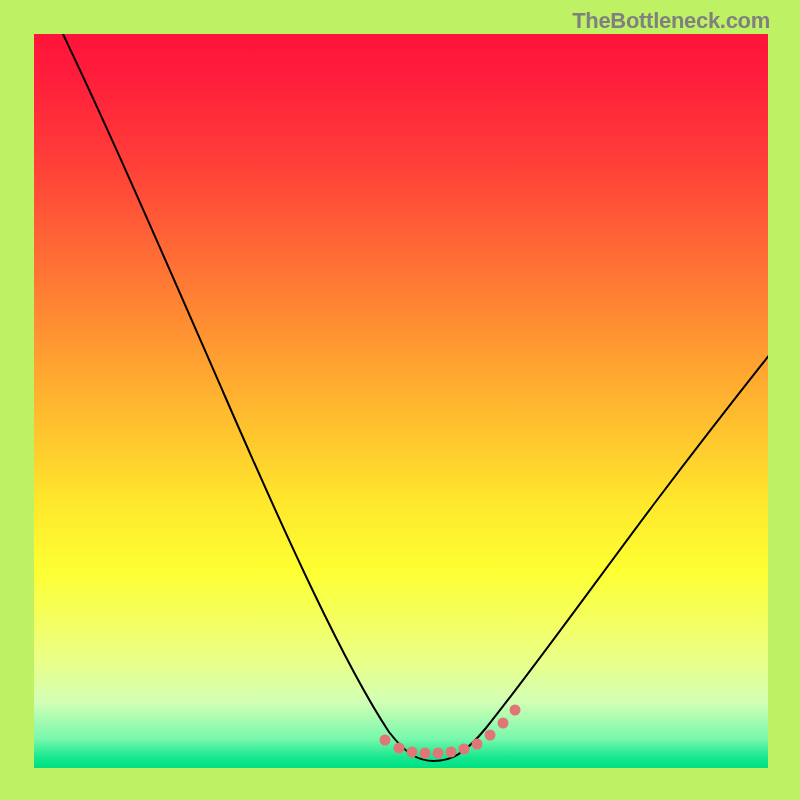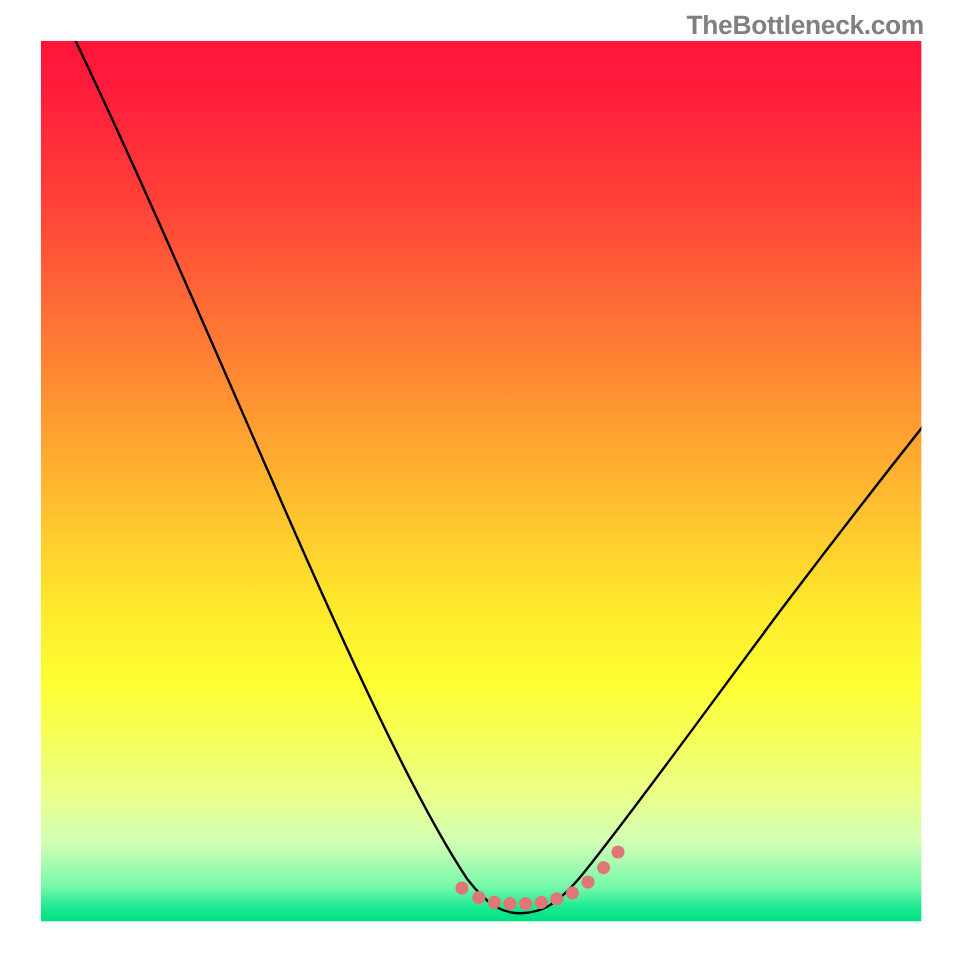--- a/index.html
+++ b/index.html
@@ -6,21 +6,21 @@
   margin: 0;
   padding: 0;
   background: #000;
   width: 800px;
   height: 800px;
   overflow: hidden;
 }
 .frame {
   width: 800px;
   height: 800px;
-  background: #ffffff;
+  background: #bef264;
   position: relative;
 }
 .plot-area {
   position: absolute;
   left: 34px;
   top: 34px;
   width: 734px;
   height: 734px;
   overflow: hidden;
 }

